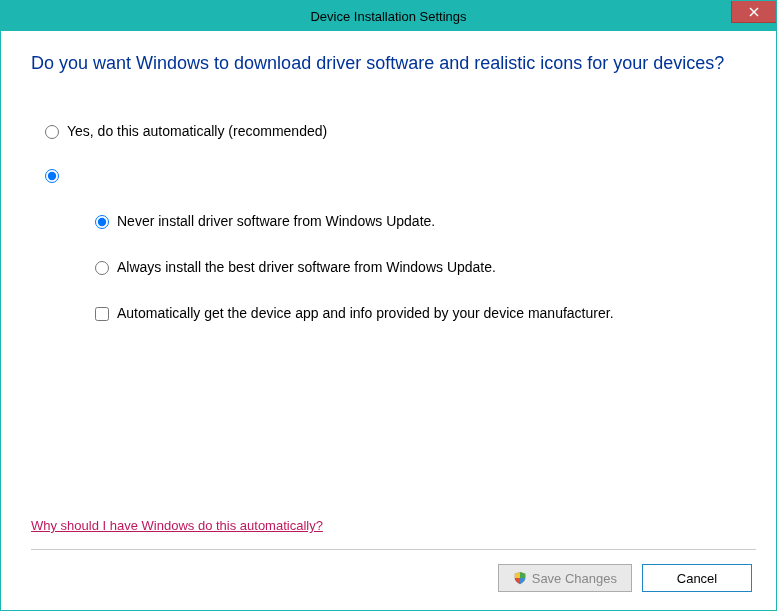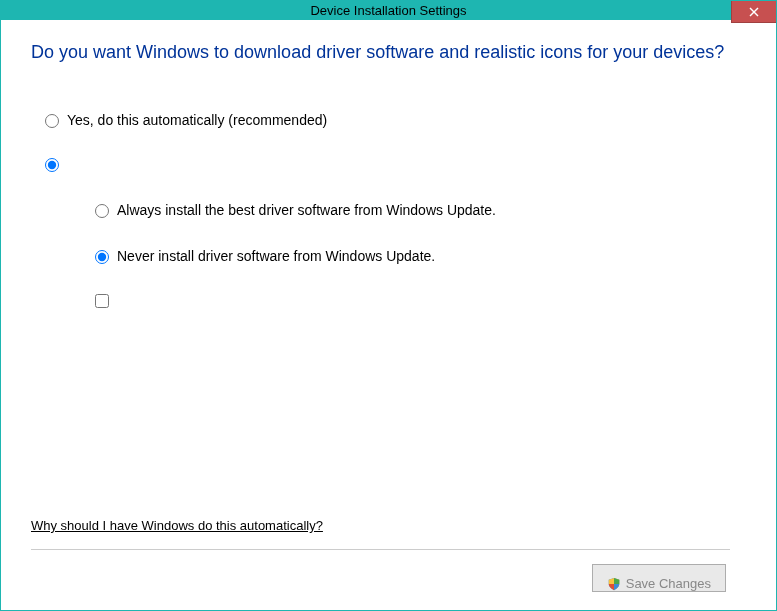--- a/index.html
+++ b/index.html
@@ -12,21 +12,21 @@
     }
     .window {
       width: 777px;
       height: 611px;
       border: 1px solid #1eb6b1;
       background: #fff;
       display: flex;
       flex-direction: column;
     }
     .titlebar {
-      height: 19px;
+      height: 30px;
       background: #1eb6b1;
       display: flex;
       align-items: center;
       justify-content: center;
       position: relative;
     }
     .titlebar-title {
       font-size: 13px;
       color: #000;
     }
@@ -41,21 +41,21 @@
       align-items: center;
       justify-content: center;
       cursor: pointer;
       border: 1px solid #a04040;
       border-top: none;
       border-right: none;
     }
     .close-btn svg { width: 10px; height: 10px; }
     .content {
       flex: 1;
-      padding: 20px 46px 18px 30px;
+      padding: 20px 20px 18px 30px;
       display: flex;
       flex-direction: column;
     }
     .heading {
       color: #003399;
       font-size: 18px;
       font-weight: 400;
       line-height: 1.35;
       margin-bottom: 48px;
     }
@@ -74,21 +74,21 @@
       width: 14px;
       height: 14px;
     }
     .sub-group {
       padding-left: 50px;
       margin-top: 18px;
     }
     .sub-group .radio-row { margin-bottom: 30px; }
     .spacer { flex: 1; }
     .help-link {
-      color: #000000;
+      color: #be185d;
       font-size: 13px;
       text-decoration: underline;
       cursor: pointer;
       margin-bottom: 10px;
       display: inline-block;
     }
     .divider {
       border: none;
       border-top: 1px solid #ccc;
       margin: 6px 0 14px 0;
@@ -101,21 +101,21 @@
     }
     .btn {
       min-width: 110px;
       height: 28px;
       font-size: 13px;
       font-family: inherit;
       border: 1px solid #adadad;
       background: #e9e9e9;
       cursor: pointer;
       display: inline-flex;
-      align-items: flex-end;
+      align-items: center;
       justify-content: center;
       padding: 0 14px;
     }
     .btn.cancel {
       border: 1px solid #1e88c7;
       background: #fff;
     }
     .btn.disabled {
       color: #888;
       cursor: default;
@@ -148,29 +148,30 @@
       <label class="radio-row">
         <input type="radio" name="main" style="">
         <span>Yes, do this automatically (recommended)</span>
       </label>
       <label class="radio-row">
         <input type="radio" name="main" checked="" style="">
       </label>
 
       <div class="sub-group">
         <label class="radio-row">
+          <input type="radio" name="sub" checked="" style="">
+          <span>Never install driver software from Windows Update.</span>
+        </label>
+        <label class="radio-row">
           <input type="radio" name="sub" style="">
           <span>Always install the best driver software from Windows Update.</span>
         </label>
         <label class="radio-row">
-          <input type="radio" name="sub" checked="" style="">
-          <span>Never install driver software from Windows Update.</span>
-        </label>
-        <label class="radio-row">
           <input type="checkbox" style="">
+          <span>Automatically get the device app and info provided by your device manufacturer.</span>
         </label>
       </div>
     </div>
 
     <div class="spacer"></div>
 
     <a class="help-link">Why should I have Windows do this automatically?</a>
     <hr class="divider">
 
     <div class="button-row">
@@ -180,15 +181,18 @@
             <path d="M8 1 L14 3 V8 C14 12 8 15 8 15 C8 15 2 12 2 8 V3 Z" fill="#3b8bd8"></path>
             <path d="M8 1 L14 3 V8 C14 12 8 15 8 15 V1 Z" fill="#f9c440"></path>
             <path d="M8 8 L14 8 C14 12 8 15 8 15 V8 Z" fill="#3b8bd8"></path>
             <path d="M8 8 L2 8 V3 L8 1 V8 Z" fill="#f9c440"></path>
             <path d="M8 8 L2 8 C2 12 8 15 8 15 V8 Z" fill="#e05030"></path>
             <path d="M8 8 L14 8 V3 L8 1 V8 Z" fill="#4aa84a"></path>
           </svg>
         </span>
         <span>Save Changes</span>
       </button>
+      <button class="btn cancel">
+        <span>Cancel</span>
+      </button>
     </div>
   </div>
 </div>
 
 </body></html>

